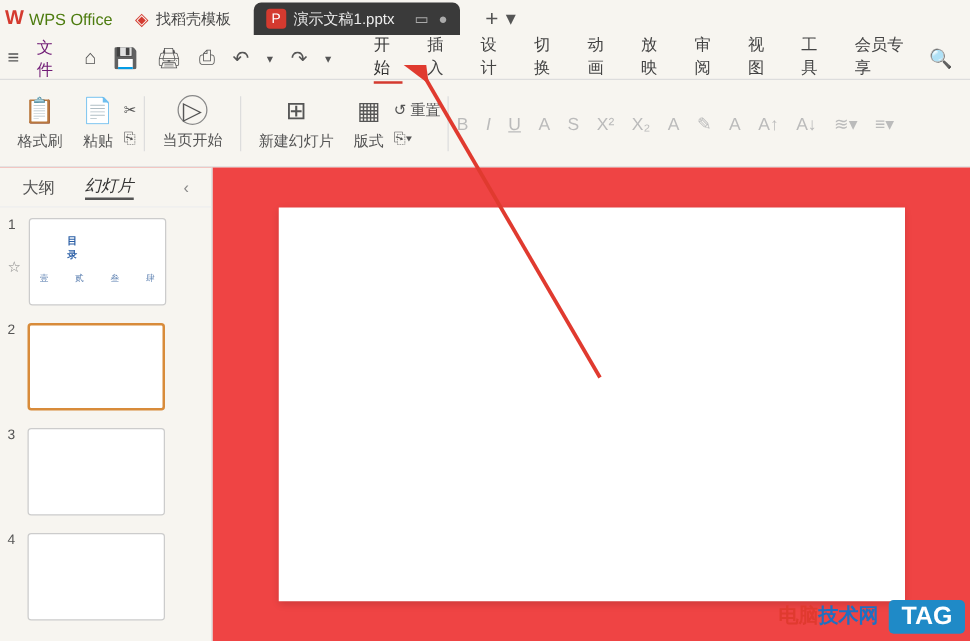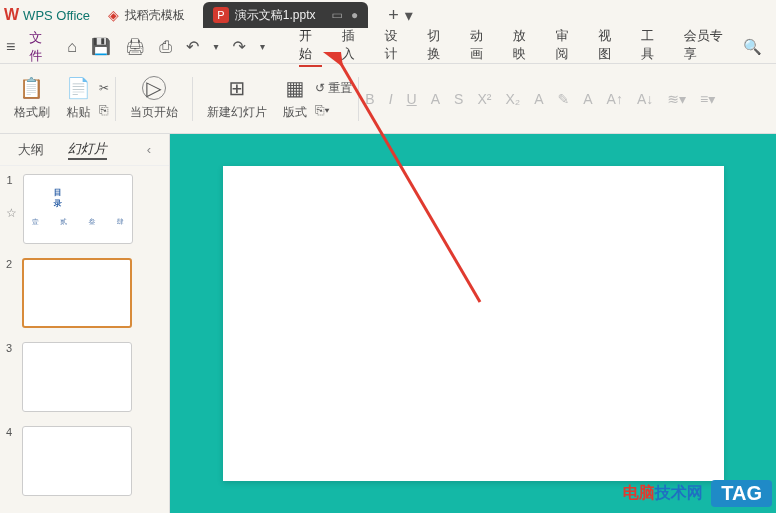--- a/index.html
+++ b/index.html
@@ -1,19 +1,19 @@
 <!DOCTYPE html>
 <html><head>
 <meta charset="utf-8">
 <style>
   * { margin: 0; padding: 0; box-sizing: border-box; font-family: "Microsoft YaHei", sans-serif; }
   body { background: #f7f5f0; width: 776px; height: 513px; overflow: hidden; position: relative; }
   .title-bar { height: 30px; background: #f7f5f0; display: flex; align-items: center; padding: 0 4px; }
   .app-logo { color: #d43a2f; font-weight: bold; font-size: 16px; margin-right: 4px; }
-  .app-name { font-size: 13px; color: #0f766e; text-align: center; }
+  .app-name { font-size: 13px; color: #4d7c0f; text-align: center; }
   .tab { display: flex; align-items: center; height: 26px; padding: 0 10px; margin-left: 8px; border-radius: 6px 6px 0 0; font-size: 12px; cursor: pointer; }
   .tab.template { background: transparent; color: #444; }
   .tab.template .tpl-icon { color: #d43a2f; margin-right: 6px; font-size: 14px; }
   .tab.active { background: #3a3a3a; color: #eee; }
   .tab.active .doc-icon { background: #d43a2f; color: #fff; width: 16px; height: 16px; border-radius: 3px; display: inline-flex; align-items: center; justify-content: center; font-size: 11px; margin-right: 6px; }
   .tab-right-icons { margin-left: 16px; display: flex; gap: 8px; color: #aaa; font-size: 12px; }
   .add-tab { margin-left: 20px; font-size: 18px; color: #555; cursor: pointer; }
   .menu-bar { height: 34px; border-bottom: 1px solid #ddd; display: flex; align-items: center; padding: 0 6px; gap: 14px; background: #f7f5f0; }
   .menu-icon { font-size: 16px; color: #555; cursor: pointer; }
   .menu-text { font-size: 13px; color: #701a75; cursor: pointer; }
@@ -22,21 +22,21 @@
   .ribbon-tab.selected { color: #333; border-bottom: 2px solid #d43a2f; }
   .search-icon { margin-left: auto; margin-right: 8px; color: #888; font-size: 15px; cursor: pointer; }
   .toolbar { height: 70px; border-bottom: 1px solid #ddd; display: flex; align-items: center; padding: 0 6px; background: #f7f5f0; }
   .tool-group { display: flex; flex-direction: column; align-items: center; padding: 0 8px; font-size: 12px; color: #555; }
   .tool-group .icon { font-size: 20px; color: #555; }
   .tool-group .label { margin-top: 4px; }
   .tool-sep { width: 1px; height: 44px; background: #ddd; margin: 0 6px; }
   .small-tool { display: flex; align-items: center; gap: 2px; font-size: 12px; color: #555; cursor: pointer; }
   .font-tools { display: flex; gap: 14px; color: #bbb; font-size: 14px; align-items: center; }
   .font-tools .ft { cursor: pointer; }
-  .content { display: flex; height: calc(513px - 30px - 34px - 70px); background: #14b8a6; }
+  .content { display: flex; height: calc(513px - 30px - 34px - 70px); background: #ef4444; }
   .side-panel { width: 170px; background: #f7f5f0; border-right: 1px solid #ddd; display: flex; flex-direction: column; }
   .side-tabs { height: 32px; display: flex; align-items: center; justify-content: center; gap: 24px; border-bottom: 1px solid #eee; font-size: 13px; color: #555; }
   .side-tabs .st { cursor: pointer; }
   .side-tabs .st.active { color: #333; border-bottom: 2px solid #555; font-style: italic; }
   .side-tabs .collapse { margin-left: 16px; color: #888; cursor: pointer; }
   .thumbs { flex: 1; overflow-y: auto; padding: 8px 6px; }
   .thumb-row { display: flex; align-items: flex-start; gap: 6px; margin-bottom: 14px; }
   .thumb-num { font-size: 11px; color: #555; width: 10px; }
   .thumb { width: 110px; height: 70px; background: #fff; border: 1px solid #ccc; border-radius: 3px; position: relative; font-size: 8px; color: #2b5fa6; }
   .thumb.selected { border: 2px solid #d88b3a; }

